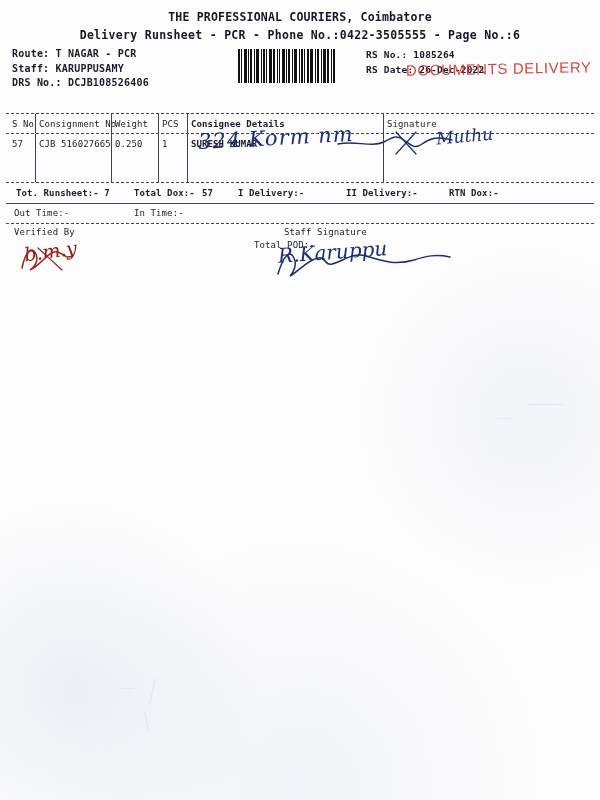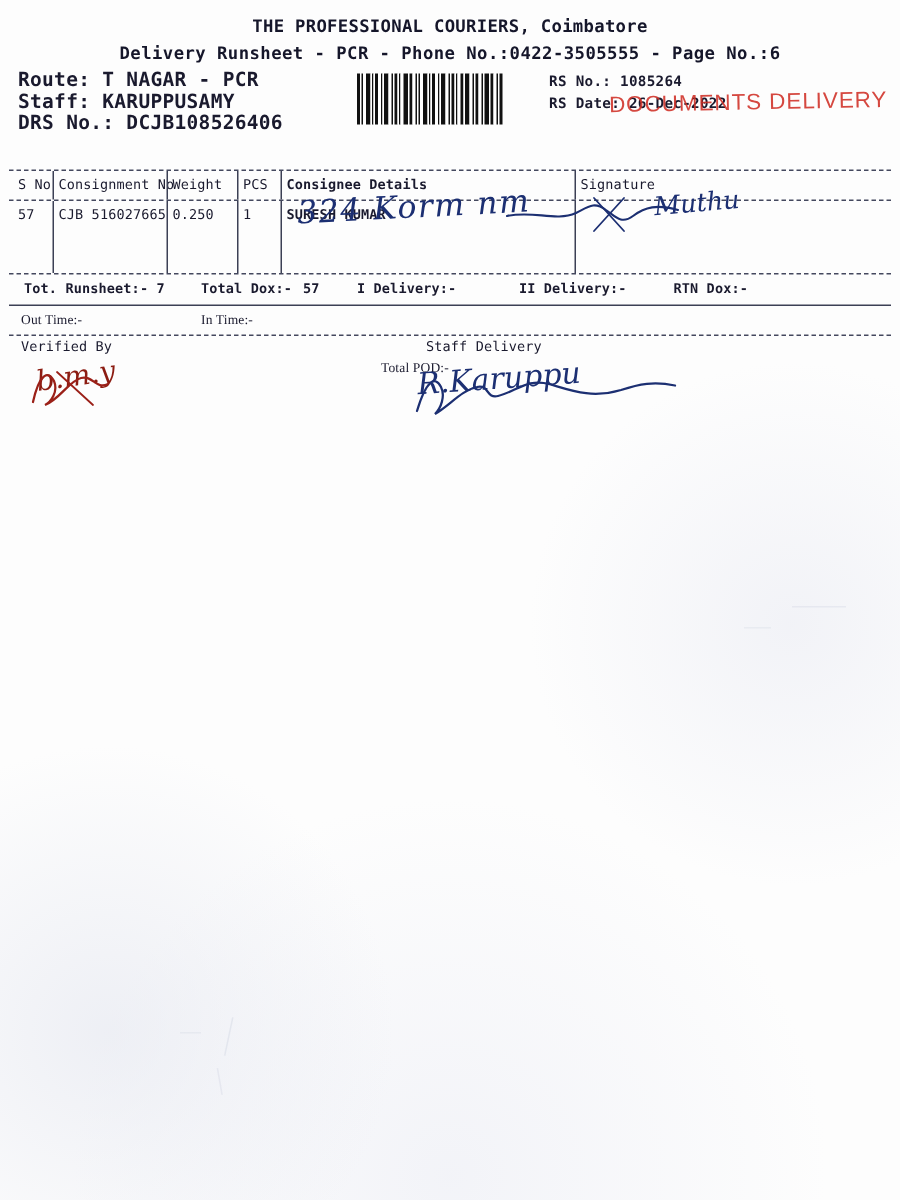--- a/index.html
+++ b/index.html
@@ -50,21 +50,21 @@
   }
   .meta {
     position: relative;
     margin-top: 5px;
     height: 48px;
   }
   .meta-left {
     position: absolute;
     left: 6px;
     top: 0;
-    font-size: 13px;
+    font-size: 10px;
     font-weight: bold;
     line-height: 14.5px;
     letter-spacing: 0.2px;
   }
   .barcode {
     position: absolute;
     left: 232px;
     top: 2px;
     width: 120px;
     height: 34px;
@@ -152,21 +152,20 @@
   .t3 { left: 196px; }
   .t4 { left: 232px; }
   .t5 { left: 340px; }
   .t6 { left: 443px; }
 
   .outline {
     position: relative;
     height: 19px;
     font-size: 9px;
     letter-spacing: 0.1px;
-    font-family: Liberation Serif, serif;
   }
   .outline span { position: absolute; top: 4px; }
   .o1 { left: 8px; }
   .o2 { left: 128px; }
   .o3 { left: 248px; margin-top: 32px; }
 
   .entered {
     position: relative;
     height: 20px;
     font-size: 9px;
@@ -375,21 +374,21 @@
         <span class="o1">Out Time:-</span>
         <span class="o2">In Time:-</span>
         <span class="o3">Total POD:-</span>
       </div>
 
       <div class="rule"></div>
 
 
       <div class="verify">
         <span class="vf1">Verified By</span>
-        <span class="vf2">Staff Delivery</span>
+        <span class="vf2">Staff Signature</span>
       </div>
 
     </div>
 
     <div class="hand hw-note">324 Korm nm</div>
     <div class="hand hw-sig-row">Muthu</div>
     <div class="hand hw-verified">b.m.y</div>
     <div class="hand hw-staff">R.Karuppu</div>
 
     <svg class="swoosh" style="left:330px; top:118px;" width="120" height="40" viewBox="0 0 120 40">

